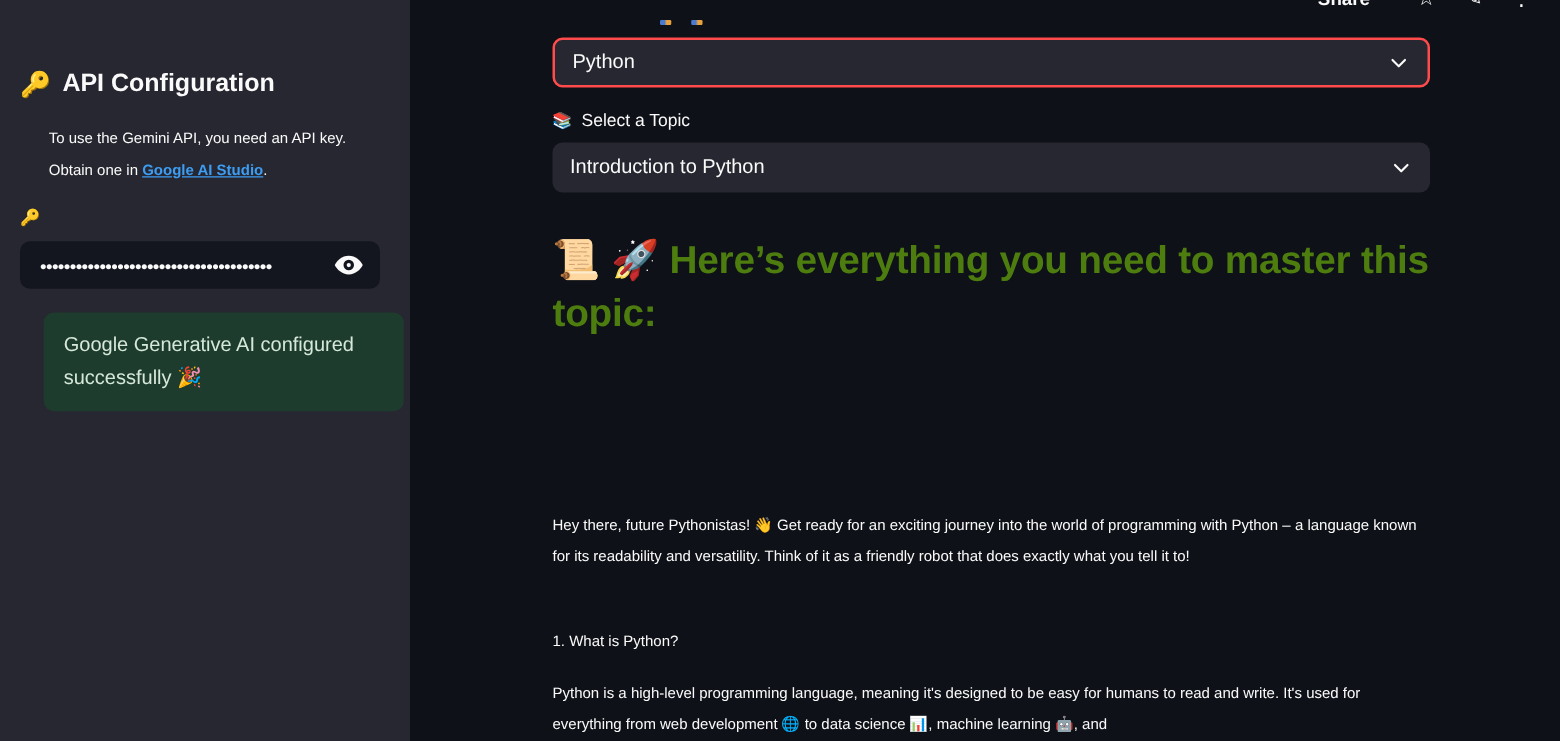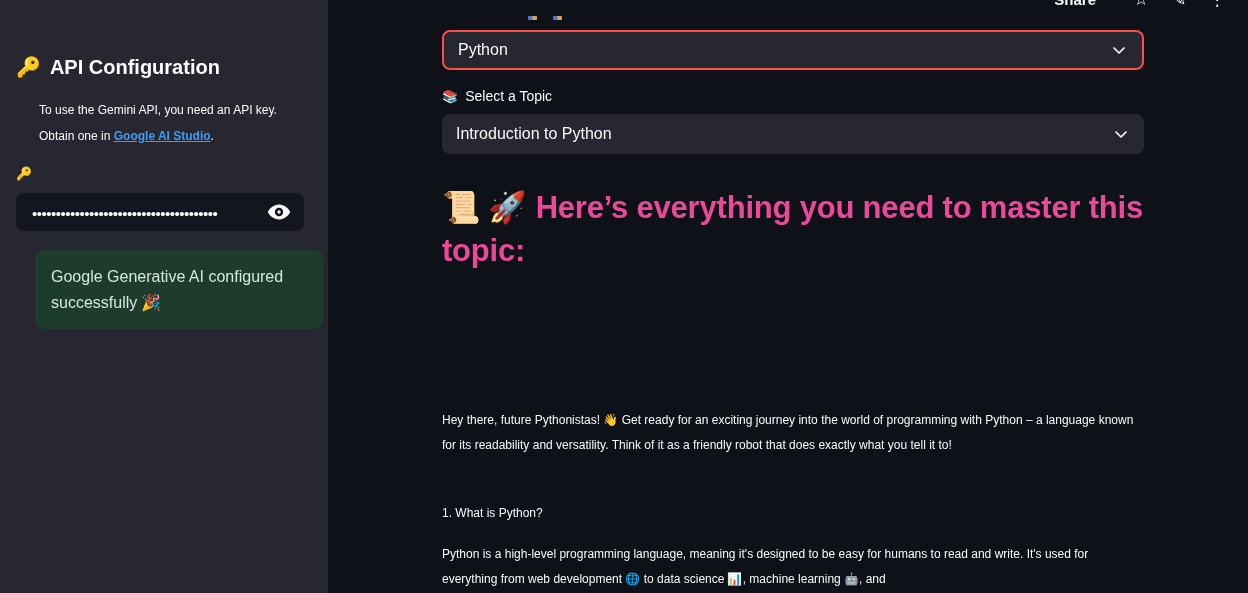--- a/index.html
+++ b/index.html
@@ -87,21 +87,21 @@
 
   .field-label {
     position: absolute; left: 0; top: 88px; width: 702px;
     font-size: 14px; color: #fafafa;
     display: flex; align-items: center; gap: 7px;
   }
   .field-label .emoji { font-size: 13px; }
 
   .h-main {
     position: absolute; left: 0; width: 702px;
-    font-size: 31px; font-weight: 700; line-height: 43px; color: #ec4899;
+    font-size: 31px; font-weight: 700; line-height: 43px; color: #4d7c0f;
     letter-spacing: -0.2px;
   }
   .h1 { top: 186px; }
   .h2 { top: 304px; }
   .h2 .h-icons { display: block; }
 
   .para {
     position: absolute; left: 0; width: 702px;
     font-size: 12px; line-height: 25.4px; color: #fafafa;
   }

